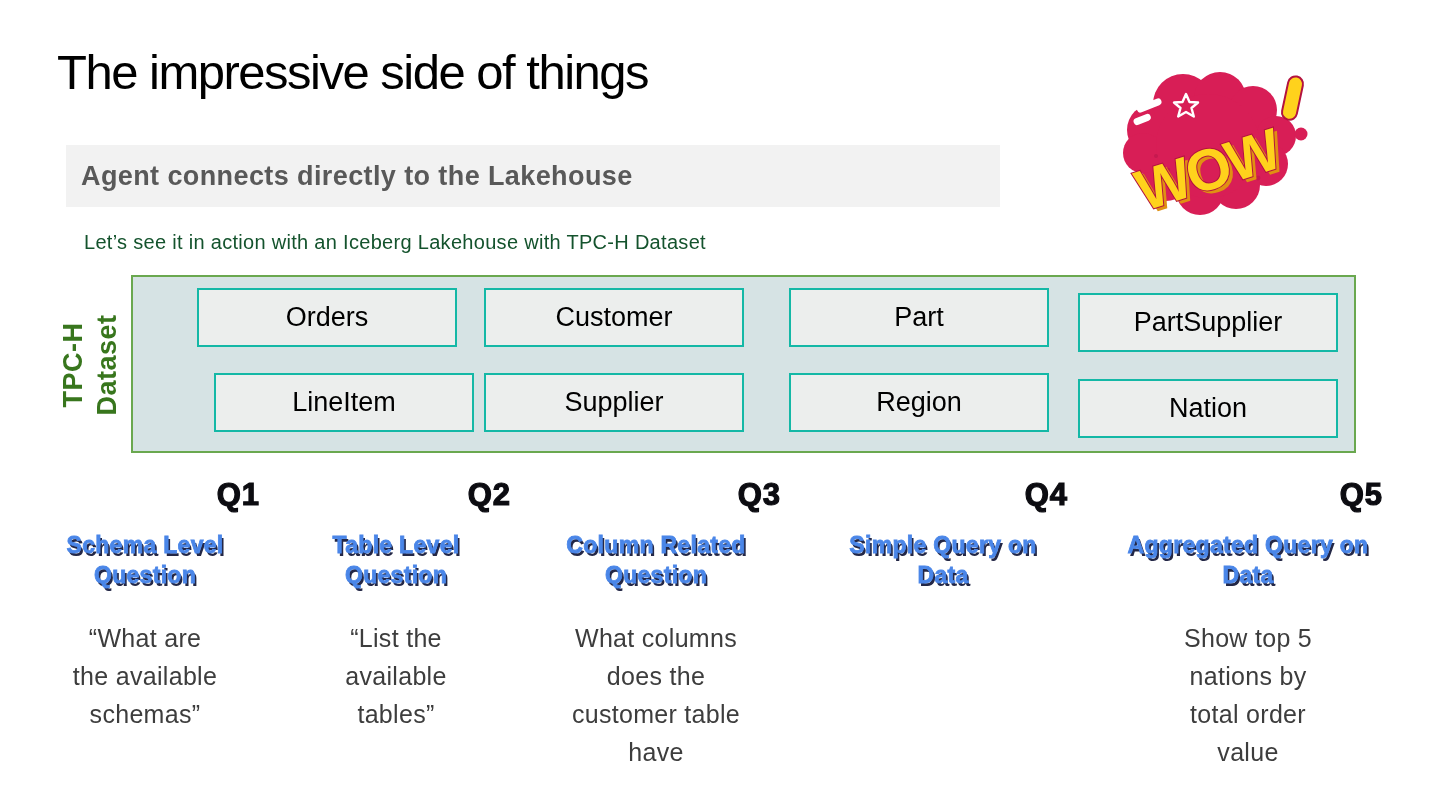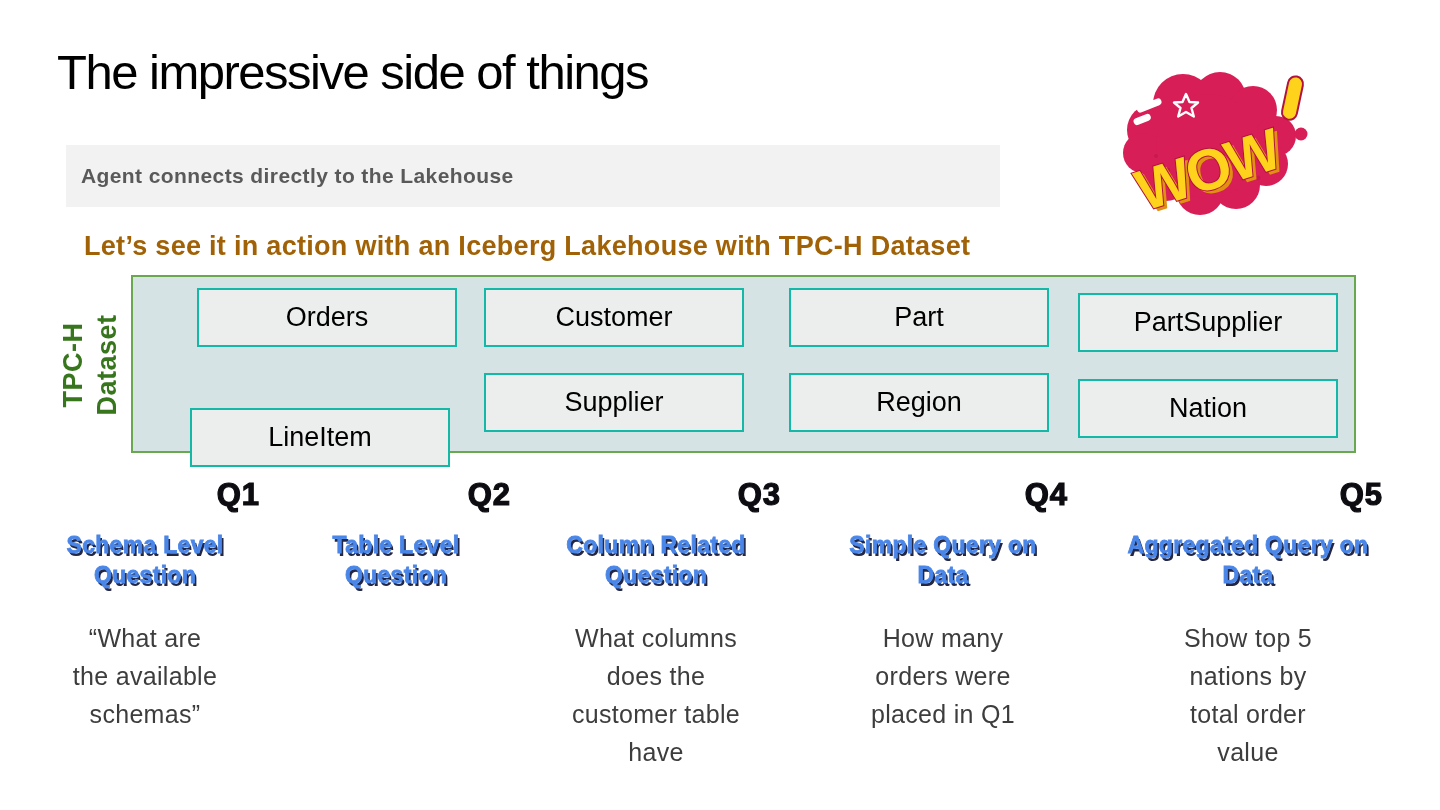--- a/index.html
+++ b/index.html
@@ -8,23 +8,23 @@
     font-family:"Liberation Sans","DejaVu Sans",sans-serif;
   }
   .title{
     position:absolute;left:57px;top:44px;margin:0;
     font-size:49px;font-weight:400;color:#000;letter-spacing:-1.5px;white-space:nowrap;
   }
   .banner{
     position:absolute;left:66px;top:145px;width:934px;height:62px;
     background:#f2f2f2;display:flex;align-items:center;box-sizing:border-box;padding-left:15px;
   }
-  .banner span{font-size:21px;font-weight:bold;color:#595959;letter-spacing:.4px;}
+  .banner span{font-size:27px;font-weight:bold;color:#595959;letter-spacing:.4px;}
   .subtitle{
-    position:absolute;left:84px;top:231px;font-size:27px;color:#a16207;letter-spacing:.3px;white-space:nowrap;font-weight:bold;
+    position:absolute;left:84px;top:231px;font-size:20px;color:#14532d;letter-spacing:.3px;white-space:nowrap;
   }
   .dataset-box{
     position:absolute;left:131px;top:275px;width:1225px;height:178px;box-sizing:border-box;
     background:#d6e3e4;border:2px solid #6aa84f;
   }
   .dataset-label{
     position:absolute;left:20px;top:330px;width:140px;height:70px;
     transform:rotate(-90deg);display:flex;flex-direction:column;justify-content:center;
     text-align:center;font-size:27px;font-weight:bold;color:#38761d;line-height:34px;letter-spacing:.5px;
   }
@@ -106,54 +106,54 @@
 
   <div class="dataset-label">
     <div>TPC-H</div>
     <div>Dataset</div>
   </div>
 
   <div class="tbox" style="left:197px;top:288px;">Orders</div>
   <div class="tbox" style="left:484px;top:288px;">Customer</div>
   <div class="tbox" style="left:789px;top:288px;">Part</div>
   <div class="tbox" style="left:1078px;top:293px;">PartSupplier</div>
-  <div class="tbox" style="left:190px;top:373px;margin-top:35px;">LineItem</div>
+  <div class="tbox" style="left:214px;top:373px;">LineItem</div>
   <div class="tbox" style="left:789px;top:373px;">Region</div>
   <div class="tbox" style="left:484px;top:373px;">Supplier</div>
   <div class="tbox" style="left:1078px;top:379px;">Nation</div>
 
   <div class="qcol" style="left:30px;width:230px;">
     <div class="q-label">Q1</div>
     <div class="q-topic">Schema Level
 Question</div>
     <div class="q-text">“What are
 the available
 schemas”</div>
   </div>
   <div class="qcol" style="left:281px;width:230px;">
     <div class="q-label">Q2</div>
     <div class="q-topic">Table Level
 Question</div>
+    <div class="q-text">“List the
+available
+tables”</div>
   </div>
   <div class="qcol" style="left:531px;width:250px;">
     <div class="q-label">Q3</div>
     <div class="q-topic">Column Related
 Question</div>
     <div class="q-text">What columns
 does the
 customer table
 have</div>
   </div>
   <div class="qcol" style="left:818px;width:250px;">
     <div class="q-label">Q4</div>
     <div class="q-topic">Simple Query on
 Data</div>
-    <div class="q-text">How many
-orders were
-placed in Q1</div>
   </div>
   <div class="qcol" style="left:1113px;width:270px;">
     <div class="q-label">Q5</div>
     <div class="q-topic">Aggregated Query on
 Data</div>
     <div class="q-text">Show top 5
 nations by
 total order
 value</div>
   </div>

